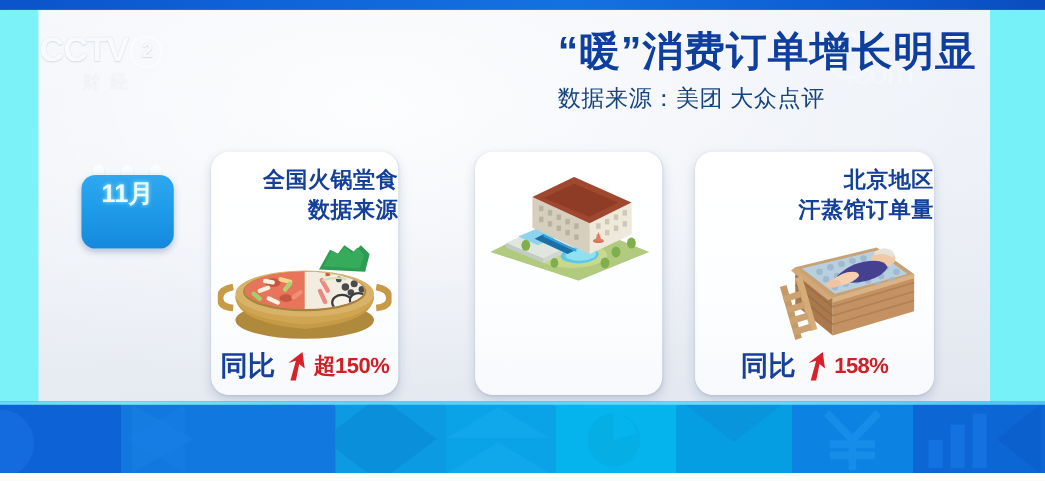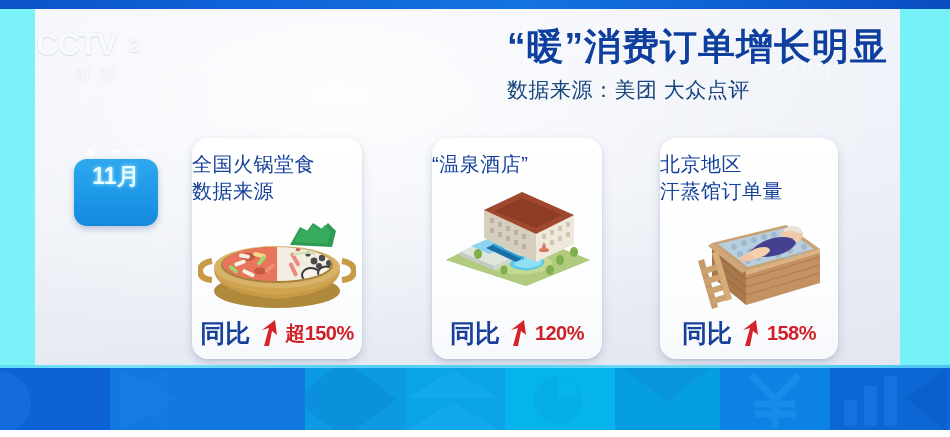--- a/index.html
+++ b/index.html
@@ -217,23 +217,23 @@
     position: absolute;
     top: 138px;
     height: 221px;
     border-radius: 16px;
     background: linear-gradient(180deg, #ffffff 0%, #fdfeff 60%, #f7f9fc 100%);
     box-shadow: 0 4px 10px rgba(40,70,120,0.18), 0 1px 2px rgba(40,70,120,0.12);
     overflow: hidden;
   }
   .card-title {
     margin-top: 13px;
-    text-align: left;
+    text-align: right;
     font-size: 20px;
-    font-weight: normal;
+    font-weight: bold;
     color: #14409a;
     line-height: 27px;
     letter-spacing: .5px;
     text-shadow: 0 1px 0 #ffffff, 0 0 2px rgba(255,255,255,0.9);
   }
   .card-art {
     position: relative;
     height: 108px;
     margin-top: 4px;
   }
@@ -364,21 +364,20 @@
       <span class="foot-label">同比</span>
       <svg class="foot-arrow" viewBox="0 0 22 28">
         <path d="M6 27 L11 9 L4 11 L17 1 L19 16 L14 12 L11 27 Z" fill="#d6232b"></path>
       </svg>
       <span class="foot-value">超150%</span>
     </div>
   </div>
 
   <div class="card" style="left:432px; width:170px;">
     <div class="card-title">
-      <div>“温泉酒店”</div>
     </div>
     <div class="card-art">
       <svg class="art-svg" width="158" height="106" viewBox="0 0 158 106">
         <path d="M8 78 L72 46 L152 78 L88 104 Z" fill="#a7c272"></path>
         <path d="M8 78 L72 46 L152 78 L88 104 Z" fill="#b6cd83" opacity=".7"></path>
         <path d="M30 74 Q60 62 96 70 Q120 76 112 86 Q86 98 56 88 Z" fill="#c6d98f"></path>
         <path d="M22 70 L52 56 L86 70 L56 84 Z" fill="#dfe6dd"></path>
         <path d="M22 70 L22 74 L56 88 L56 84 Z" fill="#c3cbc6"></path>
         <path d="M56 84 L86 70 L86 74 L56 88 Z" fill="#cfd7d2"></path>
         <path d="M33 64 L52 56 L70 64 L51 72 Z" fill="#8fd4ee"></path>
@@ -417,30 +416,23 @@
         <path d="M106 60 l3 8 l-6 0 z" fill="#e07a63"></path>
         <g fill="#7fae4c">
           <ellipse cx="122" cy="78" rx="4" ry="5"></ellipse>
           <ellipse cx="136" cy="70" rx="4" ry="5"></ellipse>
           <ellipse cx="40" cy="72" rx="4" ry="5"></ellipse>
           <ellipse cx="112" cy="88" rx="4" ry="5"></ellipse>
           <ellipse cx="66" cy="88" rx="3.5" ry="4.5"></ellipse>
         </g>
       </svg>
     </div>
-    <div class="card-foot">
-      <span class="foot-label">同比</span>
-      <svg class="foot-arrow" viewBox="0 0 22 28">
-        <path d="M6 27 L11 9 L4 11 L17 1 L19 16 L14 12 L11 27 Z" fill="#d6232b"></path>
-      </svg>
-      <span class="foot-value">120%</span>
-    </div>
-  </div>
-
-  <div class="card" style="left:660px; width:178px;">
+  </div>
+
+  <div class="card" style="left:632px; width:178px;padding-left:39px;">
     <div class="card-title">
       <div>北京地区</div>
       <div>汗蒸馆订单量</div>
     </div>
     <div class="card-art">
       <svg class="art-svg" width="162" height="106" viewBox="0 0 162 106">
         <path d="M44 34 L118 16 L152 40 L78 62 Z" fill="#c9a274"></path>
         <path d="M50 35 L117 19 L146 40 L80 58 Z" fill="#b8cfe0"></path>
         <g fill="#9fb9ce">
           <circle cx="66" cy="38" r="3"></circle>

